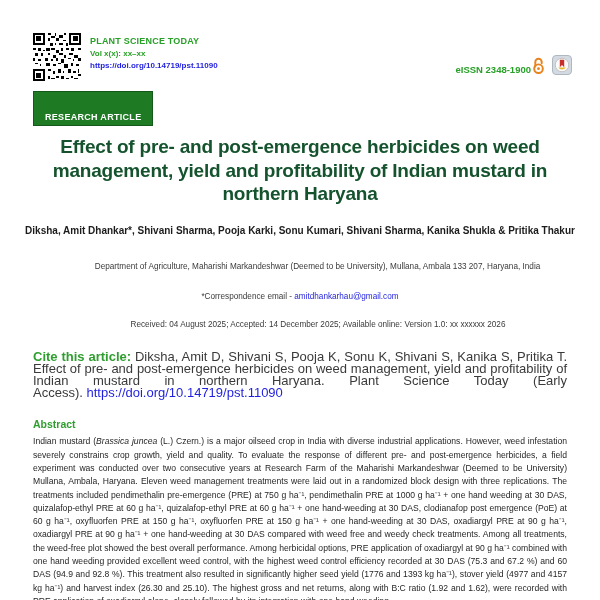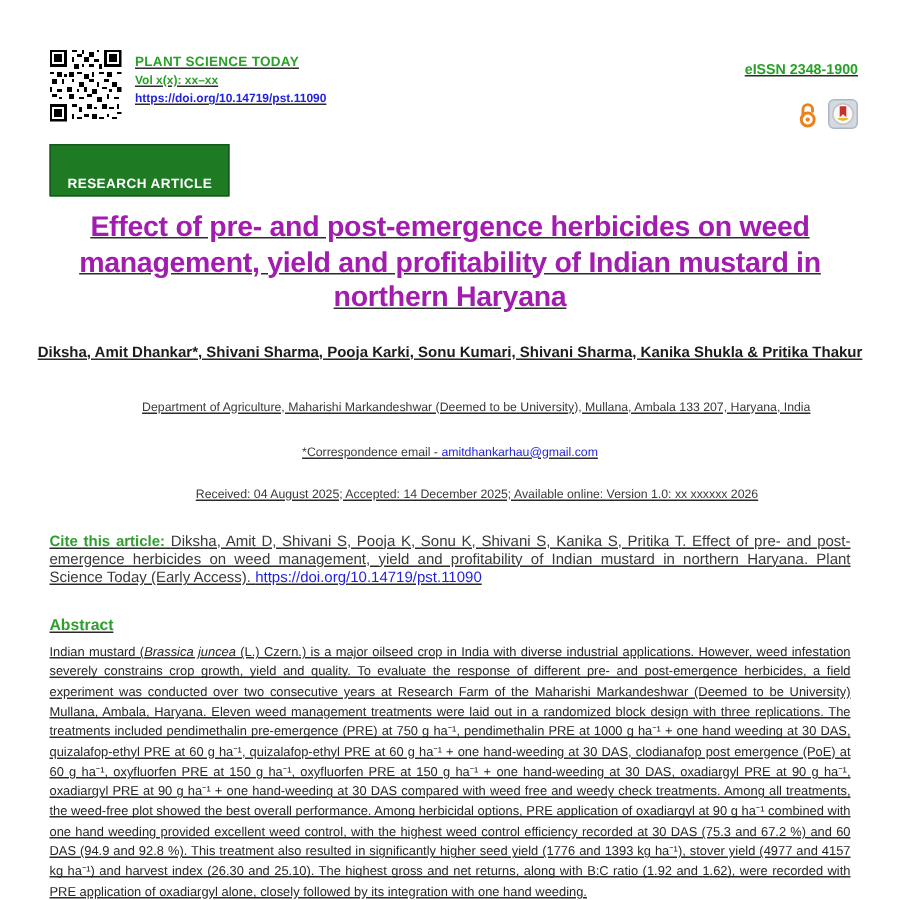--- a/index.html
+++ b/index.html
@@ -1,47 +1,47 @@
 <!DOCTYPE html>
 <html><head>
 <meta charset="utf-8">
 <style>
   * { margin:0; padding:0; box-sizing:border-box; }
   html,body { width:600px; height:600px; background:#fff; overflow:hidden; }
   body { font-family:"Liberation Sans", sans-serif; color:#2b2b2b; }
-  .page { width:600px; height:551px; background:#fff; position:relative;text-decoration:underline; }
+  .page { width:600px; height:551px; background:#fff; position:relative; }
 
   
   .header { display:flex; justify-content:space-between; align-items:flex-start; padding:33px 28px 0 33px; }
   .head-left { display:flex; gap:9px; }
   .qr { width:48px; height:48px; flex:0 0 48px; }
   .head-meta { padding-top:3px; }
   .journal-name { color:#28a028; font-weight:bold; font-size:9px; letter-spacing:.2px; }
   .vol-line { color:#28a028; font-weight:bold; font-size:8px; margin-top:3px; }
   .doi-link { color:#1f1fdd; font-weight:bold; font-size:8px; margin-top:3px; text-decoration:none; display:block; }
-  .head-right { display:flex; flex-direction:column; align-items:flex-end; padding-top:8px;margin-left:12px; }
+  .head-right { display:flex; align-items:flex-end; padding-top:8px;margin-left:12px; }
   .eissn { color:#28a028; font-weight:bold; font-size:9.5px; }
   .badges { display:flex; gap:6px; margin-top:14px; align-items:center; }
 
   
   .ra-badge { display:inline-block; margin:10px 0 0 33px; background:#1f7a24; border:1px solid #14581a;
               color:#fff; font-weight:bold; font-size:9px; letter-spacing:.3px; padding:20px 11px 3px; }
 
   
-  .title { max-width:512px; margin:9px auto 0; text-align:center; color:#a21caf;
+  .title { max-width:512px; margin:9px auto 0; text-align:center; color:#14532d;
            font-weight:bold; font-size:19px; line-height:23.5px; letter-spacing:-.2px; }
 
   .authors { text-align:center; font-weight:bold; font-size:10px; margin-top:19px; color:#1c1c1c; white-space:nowrap; }
   .affiliation { text-align:center; font-size:8.2px; margin-top:26px; color:#3a3a3a;padding-left:35px; }
   .correspondence { text-align:center; font-size:8.2px; margin-top:21px; color:#3a3a3a; }
   .correspondence a { color:#1f1fdd; text-decoration:none;margin-top:12px; }
   .dates { text-align:center; font-size:8.2px; margin-top:19px; color:#3a3a3a;margin-left:36px; }
 
   
-  .citation { width:534px; margin:22px auto 15px; font-size:10px; line-height:12.2px; text-align:justify; color:#3a3a3a; }
+  .citation { width:534px; margin:22px auto 15px; font-size:13px; line-height:12.2px; text-align:justify; color:#3a3a3a; }
   .cite-label { color:#2f9e2f; font-weight:bold; }
   .cite-link { color:#1f1fdd; text-decoration:none; }
 
   
   .abstract-heading { margin:19px 16px 0 33px; color:#2f9e2f; font-weight:bold; font-size:10.5px; }
   .abstract-body { margin:5px 33px 4px; font-size:8.6px; line-height:13.3px; text-align:justify; color:#262626; }
   .abstract-body i { font-style:italic; }
 </style>
 </head>
 <body>

